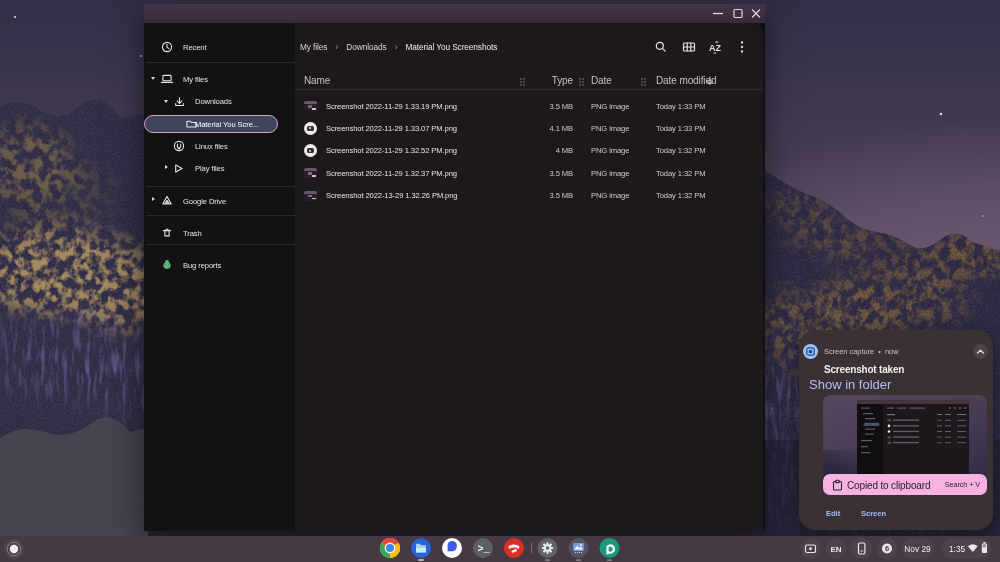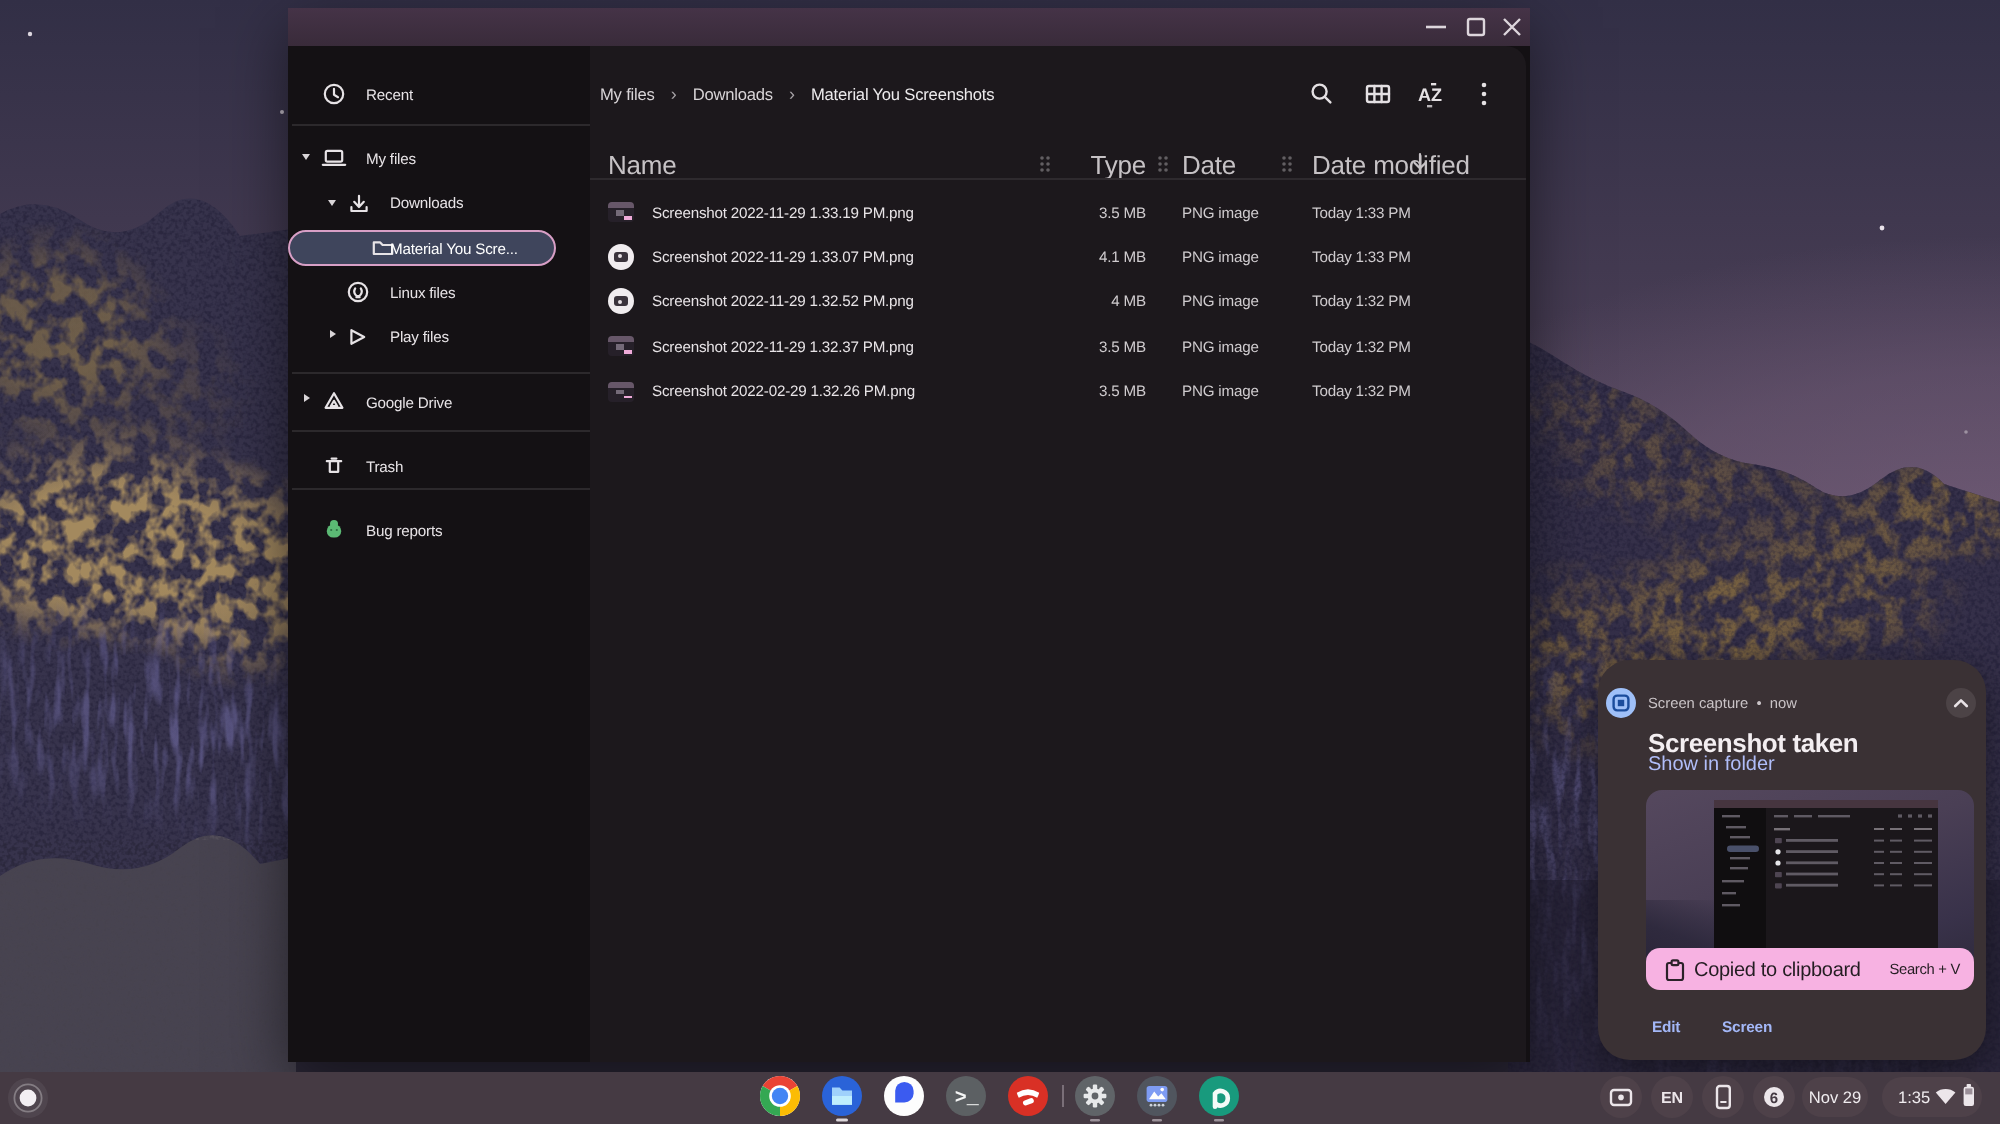--- a/index.html
+++ b/index.html
@@ -1,21 +1,21 @@
 <!DOCTYPE html>
 <html><head>
 <meta charset="utf-8">
 <style>
 *{margin:0;padding:0;box-sizing:border-box}
 html,body{width:1000px;height:562px;overflow:hidden;background:#343049;font-family:"Liberation Sans",sans-serif}
 .a{position:absolute}
 span.a{white-space:nowrap}
 .lbl{font-size:7.6px;letter-spacing:-0.1px;color:#e7e3e6;white-space:nowrap}
 .dim{font-size:7.6px;letter-spacing:-0.1px;color:#cfcbce;white-space:nowrap}
-.hdr{font-size:13px;letter-spacing:-0.1px;color:#c6c2c5;white-space:nowrap}
+.hdr{font-size:10px;letter-spacing:-0.1px;color:#c6c2c5;white-space:nowrap}
 .caret{width:0;height:0;position:absolute}
 </style>
 </head>
 <body>
 <svg class="a" style="left:0;top:0" width="1000" height="562" viewBox="0 0 1000 562">
 <defs>
 <linearGradient id="sky" x1="0" y1="0" x2="0" y2="1">
 <stop offset="0" stop-color="#322f46"></stop>
 <stop offset="0.28" stop-color="#463c53"></stop>
 <stop offset="0.5" stop-color="#594a5f"></stop>
@@ -235,21 +235,21 @@
       <div style="position:absolute;left:4.5px;top:4px;width:4px;height:2.5px;background:#746a78"></div>
     </div>
 <span class="a lbl" style="left:182px;top:164.7px">Screenshot 2022-11-29 1.32.37 PM.png</span>
 <span class="a dim" style="left:429px;top:164.7px;transform:translateX(-100%)">3.5 MB</span>
 <span class="a dim" style="left:447px;top:164.7px">PNG image</span>
 <span class="a dim" style="left:512px;top:164.7px">Today 1:32 PM</span>
 <div class="a" style="left:159.5px;top:186.6px;width:13px;height:10px;border-radius:2px;background:linear-gradient(#675769 0%,#675769 32%,#262029 32%,#262029 100%);overflow:hidden">
       <div style="position:absolute;left:8px;top:7px;width:4px;height:1.8px;background:#eeaad8"></div>
       <div style="position:absolute;left:4.5px;top:4px;width:4px;height:2.5px;background:#746a78"></div>
     </div>
-<span class="a lbl" style="left:182px;top:187.1px">Screenshot 2022-02-29 1.32.26 PM.png</span>
+<span class="a lbl" style="left:182px;top:187.1px">Screenshot 2022-13-29 1.32.26 PM.png</span>
 <span class="a dim" style="left:429px;top:187.1px;transform:translateX(-100%)">3.5 MB</span>
 <span class="a dim" style="left:447px;top:187.1px">PNG image</span>
 <span class="a dim" style="left:512px;top:187.1px">Today 1:32 PM</span>
 
 <svg class="a" style="left:374px;top:73px" width="130" height="10" fill="#625e62">
       <circle cx="3" cy="2" r="0.9"></circle>
       <circle cx="6" cy="2" r="0.9"></circle>
       <circle cx="3" cy="5" r="0.9"></circle>
       <circle cx="6" cy="5" r="0.9"></circle>
       <circle cx="3" cy="8" r="0.9"></circle>
@@ -273,22 +273,22 @@
 <div class="a" style="left:4px;top:13.5px;width:15px;height:15px;border-radius:50%;background:#9fc0f8"></div>
 <svg class="a" style="left:4px;top:13.5px" width="15" height="15" fill="none" stroke="#1b4c9c" stroke-width="1.2">
       <rect x="3.8" y="3.8" width="7.4" height="7.4" rx="1.8"></rect>
       <rect x="5.9" y="5.9" width="3.2" height="3.2" fill="#1b4c9c" stroke="none"></rect>
     </svg>
 <span class="a" style="left:25px;top:17.2px;font-size:7.4px;color:#c9c3c6">Screen capture&nbsp; •&nbsp; now</span>
 <div class="a" style="left:173.5px;top:13.5px;width:15px;height:15px;border-radius:50%;background:#4c4346"></div>
 <svg class="a" style="left:173.5px;top:13.5px" width="15" height="15" fill="none" stroke="#e8e2e6" stroke-width="1.3" stroke-linecap="round" stroke-linejoin="round">
       <path d="M4.6,9 L7.5,6.2 L10.4,9"></path>
     </svg>
-<span class="a" style="left:25px;top:34px;font-size:13px;letter-spacing:-0.2px;font-weight:bold;color:#f3eef1">Screenshot taken</span>
-<span class="a" style="left:25px;top:47px;font-size:10px;color:#b0bdf8">Show in folder</span>
+<span class="a" style="left:25px;top:34px;font-size:10px;letter-spacing:-0.2px;font-weight:bold;color:#f3eef1">Screenshot taken</span>
+<span class="a" style="left:10px;top:47px;font-size:13px;color:#b0bdf8">Show in folder</span>
 <div class="a" id="thumb" style="left:24px;top:65px;width:164px;height:100px;border-radius:8px;overflow:hidden;background:linear-gradient(160deg,#55485e 0%,#4a3f55 40%,#39324a 75%,#2c2838 100%)">
       <div class="a" style="left:0;top:55px;width:40px;height:45px;background:linear-gradient(200deg,rgba(42,37,53,0) 0%,#2f2a3e 45%,#272234 100%)"></div>
 <div class="a" style="left:34px;top:5px;width:112px;height:95px;background:#1b171b"></div>
 <div class="a" style="left:34px;top:5px;width:112px;height:3.5px;background:#46353f"></div>
 <div class="a" style="left:34px;top:8.5px;width:26px;height:91px;background:#100e10"></div>
 <svg class="a" style="left:34px;top:5px" width="112" height="95">
 <g fill="#5f5a63">
 <rect x="138" y="1.2" width="2" height="1" opacity="0.9"></rect>
           <rect x="134" y="1.2" width="2" height="1" opacity="0.9"></rect>
           <rect x="130" y="1.2" width="2" height="1" opacity="0.9"></rect>

